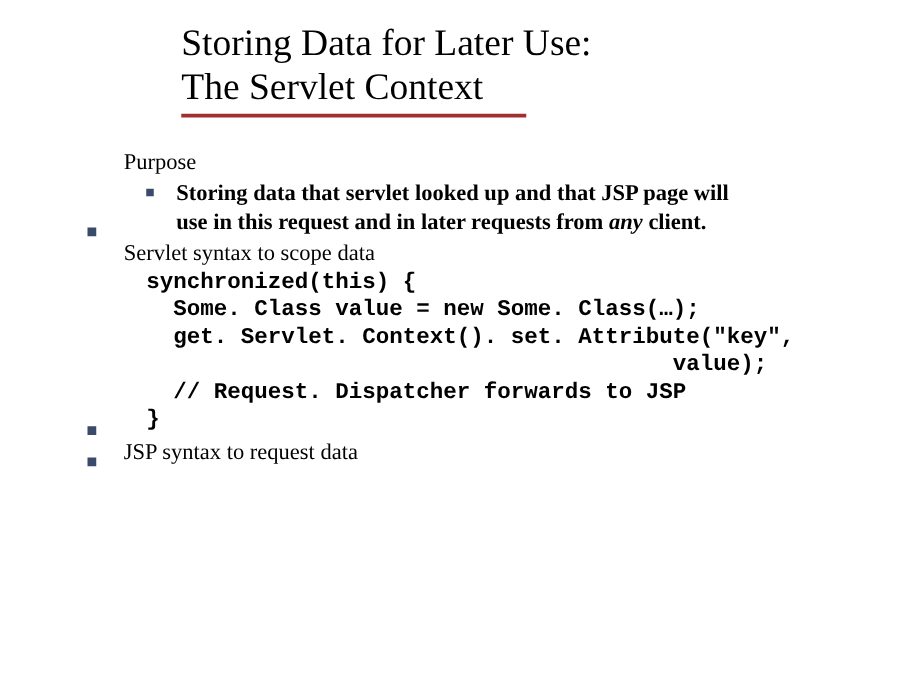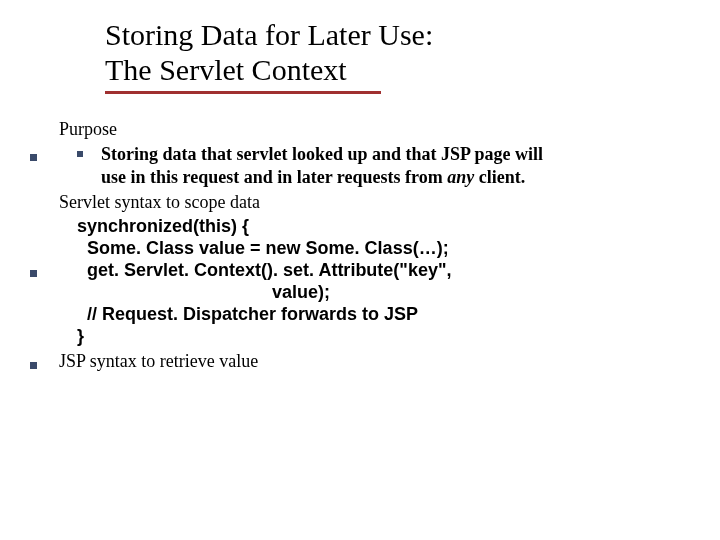--- a/index.html
+++ b/index.html
@@ -9,20 +9,21 @@
     height: 540px;
     background: #fff;
     font-family: "Times New Roman", Times, serif;
     color: #000;
   }
   .slide {
     position: relative;
     width: 572px;
     height: 540px;
     box-sizing: border-box;
+    margin-left: 40px;
   }
   .title-block {
     position: absolute;
     left: 105px;
     top: 18px;
   }
   .title-line {
     font-size: 30px;
     line-height: 1.15;
     font-weight: 400;
@@ -36,21 +37,21 @@
   .body {
     position: absolute;
     left: 30px;
     top: 118px;
     right: 20px;
     font-size: 18px;
     line-height: 1.28;
   }
   .sect {
     display: flex;
-    align-items: center;
+    align-items: flex-end;
     margin-bottom: 2px;
   }
   .bullet {
     width: 7px;
     height: 7px;
     background: #3a4a6a;
     flex: 0 0 auto;
     margin-top: 8px;
     margin-right: 22px;
   }
@@ -67,21 +68,21 @@
     display: flex;
     align-items: flex-start;
     margin-left: 18px;
     margin-top: 2px;
   }
   .sub-text {
     flex: 1 1 auto;
     font-weight: bold;
   }
   .code {
-    font-family: Liberation Sans, sans-serif;
+    font-family: Liberation Mono, monospace;
     font-weight: bold;
     font-size: 18px;
     white-space: pre;
     margin-left: 18px;
     margin-top: 2px;
     line-height: 1.22;
   }
   .ital { font-style: italic; }
 </style>
 </head>
@@ -119,18 +120,18 @@
   get. Servlet. Context(). set. Attribute("key",
                                        value);
   // Request. Dispatcher forwards to JSP
 }</div>
       </div>
     </div>
 
     <div class="sect">
       <div class="bullet"></div>
       <div class="sect-content">
-        <span>JSP syntax to retrieve value</span>
+        <span>JSP syntax to request data</span>
       </div>
     </div>
 
   </div>
 </div>
 
 </body></html>

